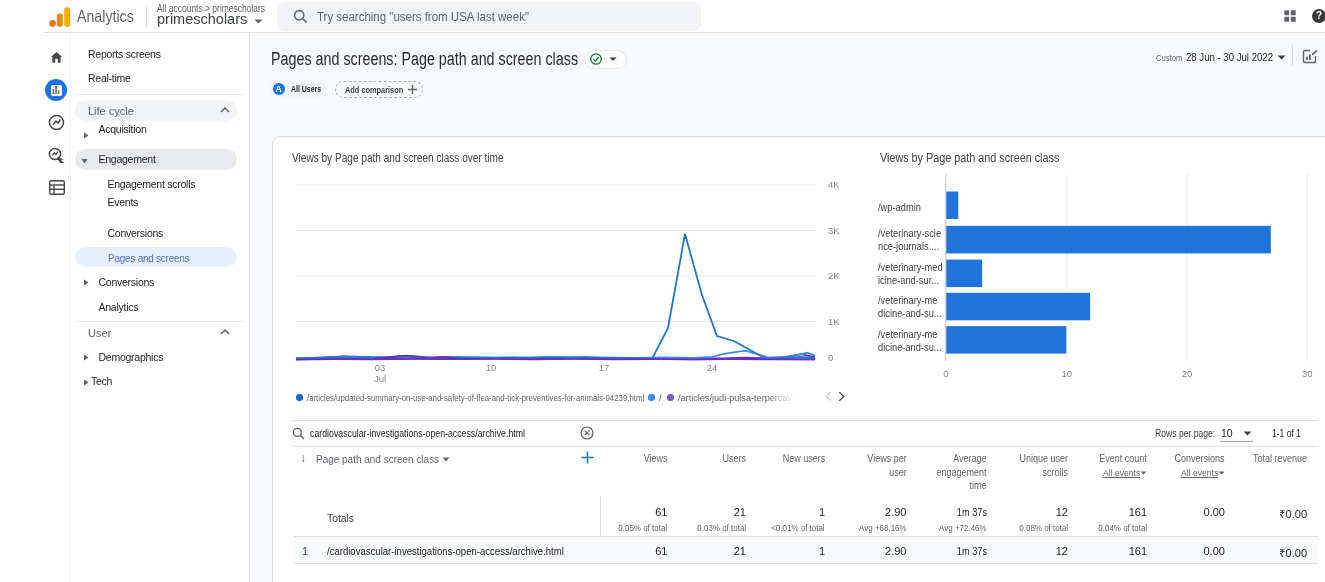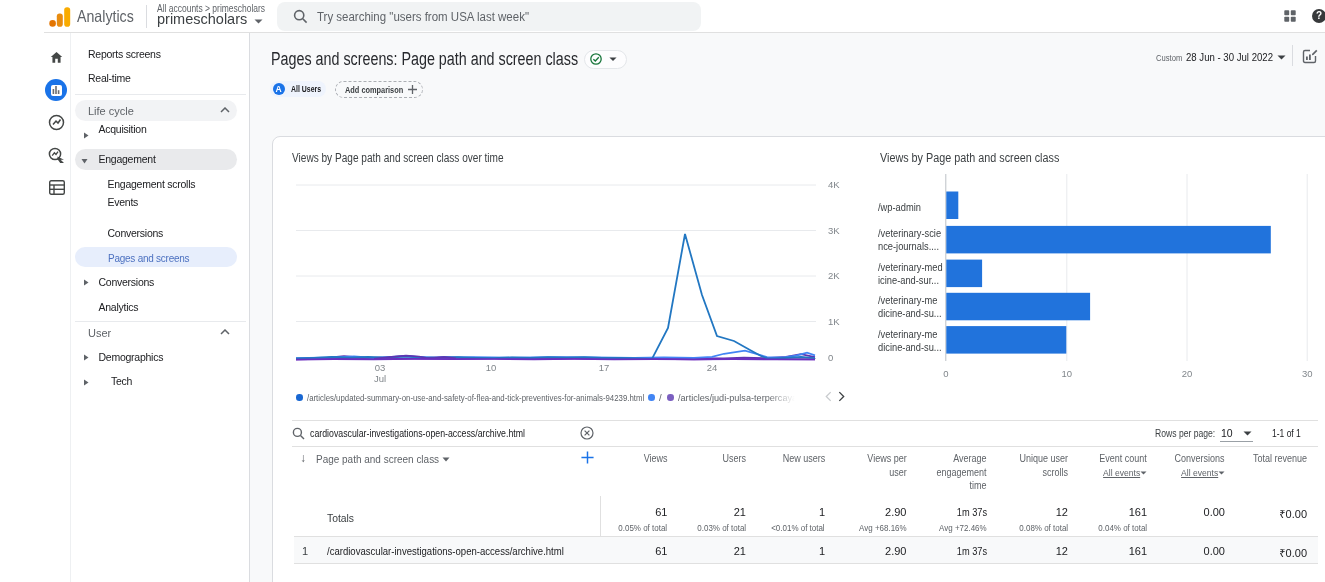--- a/index.html
+++ b/index.html
@@ -121,21 +121,21 @@
 <svg class="ab" style="left:176px;top:329px;" width="10" height="6" viewBox="0 0 10 6">
       <path d="M1 5 L5 1 L9 5" fill="none" stroke="#5f6368" stroke-width="1.5"></path>
     </svg>
 <svg class="ab" style="left:38.5px;top:353.5px;" width="6" height="7" viewBox="0 0 6 7">
       <path d="M1 0.5 L5.5 3.5 L1 6.5 Z" fill="#5f6368"></path>
     </svg>
 <div class="nav" style="left:54.5px;top:350.5px;">Demographics</div>
 <svg class="ab" style="left:38.5px;top:378.5px;" width="6" height="7" viewBox="0 0 6 7">
       <path d="M1 0.5 L5.5 3.5 L1 6.5 Z" fill="#5f6368"></path>
     </svg>
-<div class="nav" style="left:67px;top:375px;">Tech</div>
+<div class="nav" style="left:47px;top:375px;">Tech</div>
 
 <div class="ab" style="left:227px;top:49px;font-size:18px;color:#27292d;transform:scaleX(0.795);transform-origin:0 50%;">Pages and screens: Page path and screen class</div>
 <div class="ab" style="left:540px;top:50px;width:41px;height:17px;border:1px solid #e4e7ea;background:#fdfdfe;border-radius:9.5px;"></div>
 <svg class="ab" style="left:546px;top:52.5px;" width="12" height="12" viewBox="0 0 12 12">
       <circle cx="6" cy="6" r="5.2" fill="none" stroke="#17753a" stroke-width="1.3"></circle>
       <path d="M3.4 6.2 L5.3 8 L8.8 4.2" fill="none" stroke="#17753a" stroke-width="1.3"></path>
     </svg>
 <svg class="ab" style="left:565px;top:57px;" width="8" height="4.5" viewBox="0 0 9 5">
       <path d="M0.5 0.5 L4.5 4.5 L8.5 0.5 Z" fill="#3c4043"></path>
     </svg>

